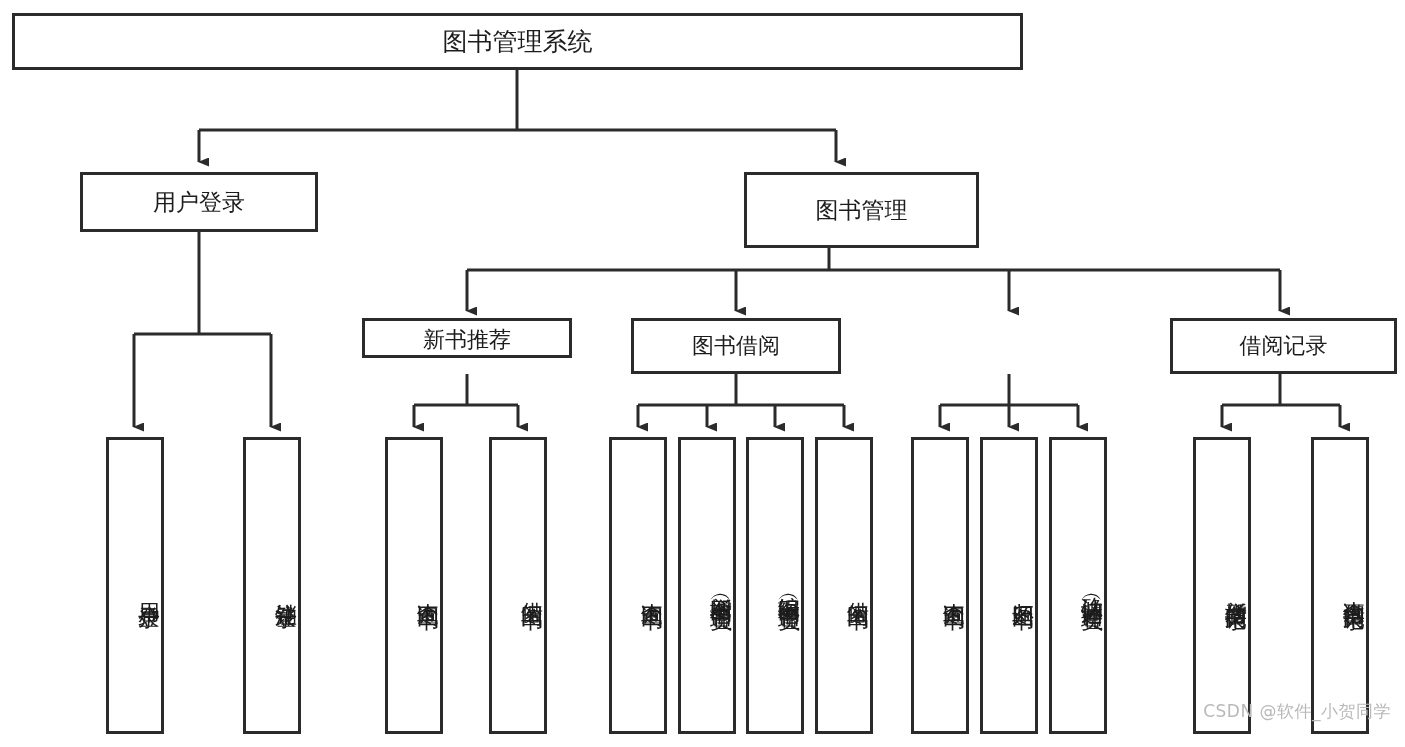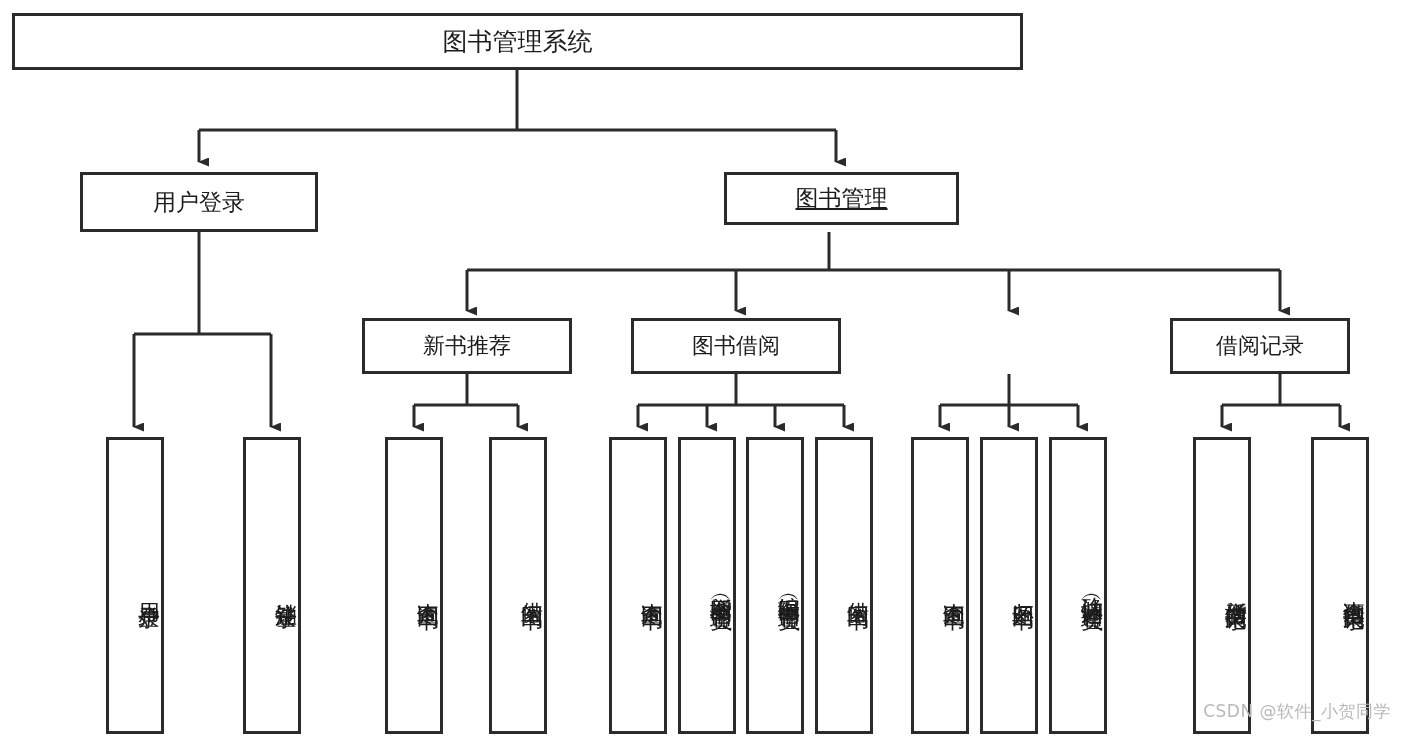--- a/index.html
+++ b/index.html
@@ -130,34 +130,34 @@
   </svg>
 
   <div class="node root" style="left:12px; top:13px; width:1011px; height:57px;">
     <span class="node-label">图书管理系统</span>
   </div>
 
   <div class="node level2" style="left:80px; top:172px; width:238px; height:60px;">
     <span class="node-label">用户登录</span>
   </div>
 
-  <div class="node level2" style="left:724px; top:172px; width:235px; height:53px;text-decoration:underline;">
+  <div class="node level2" style="left:744px; top:172px; width:235px; height:76px;">
     <span class="node-label">图书管理</span>
   </div>
 
-  <div class="node level3" style="left:362px; top:318px; width:210px; height:56px;">
+  <div class="node level3" style="left:362px; top:318px; width:210px; height:40px;align-items:flex-end;">
     <span class="node-label">新书推荐</span>
   </div>
 
   <div class="node level3" style="left:631px; top:318px; width:210px; height:56px;text-align:center;">
     <span class="node-label">图书借阅</span>
   </div>
 
 
-  <div class="node level3" style="left:1170px; top:318px; width:180px; height:56px;">
+  <div class="node level3" style="left:1170px; top:318px; width:227px; height:56px;">
     <span class="node-label">借阅记录</span>
   </div>
 
   <div class="node leaf" style="left:106px; top:437px; width:58px; height:297px;">
     <span class="node-label">用户登录</span>
   </div>
 
   <div class="node leaf" style="left:243px; top:437px; width:58px; height:297px;">
     <span class="node-label">注销登录</span>
   </div>

